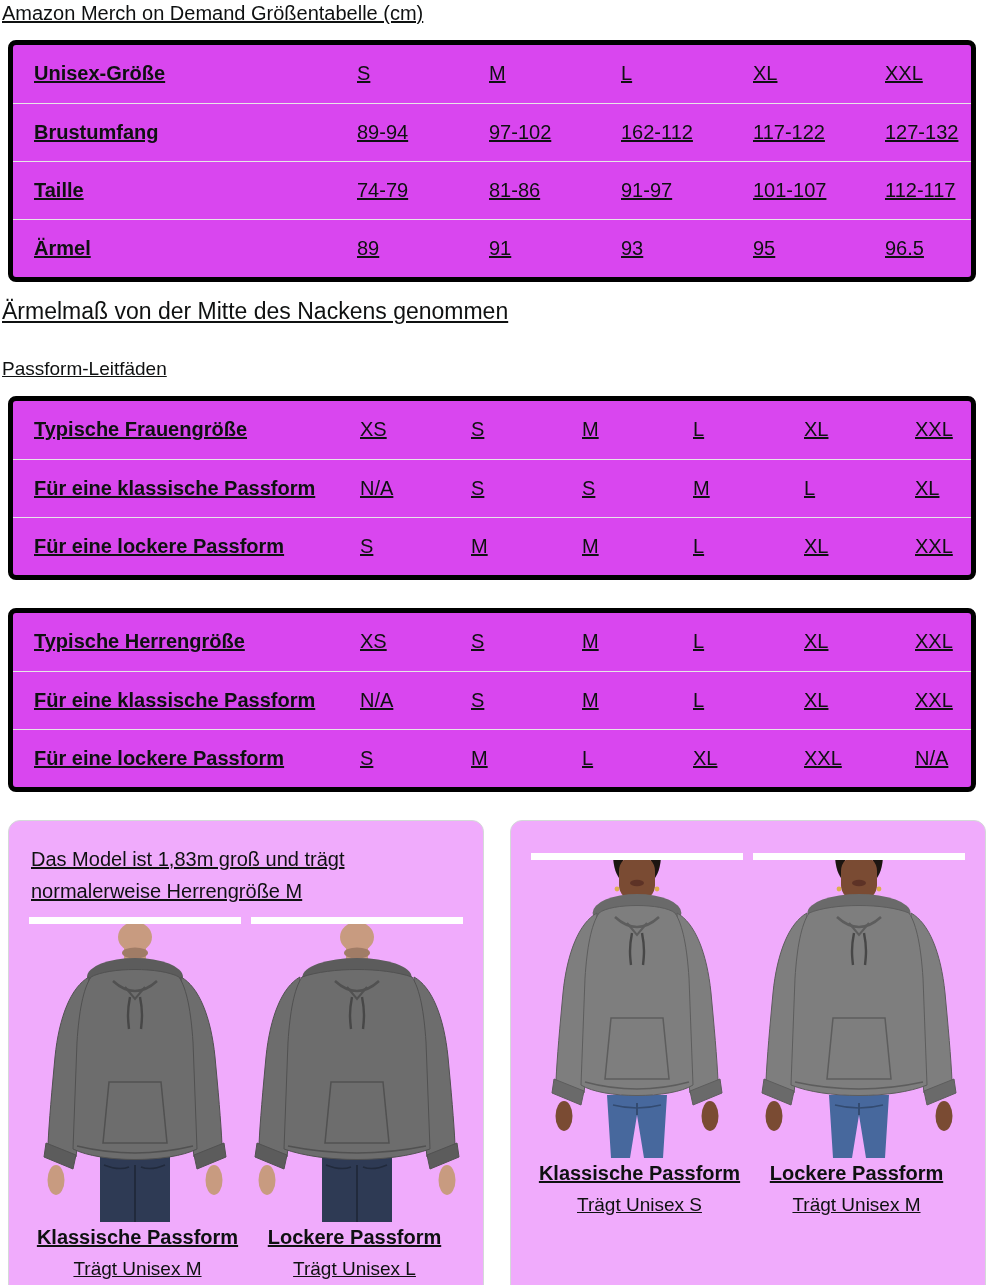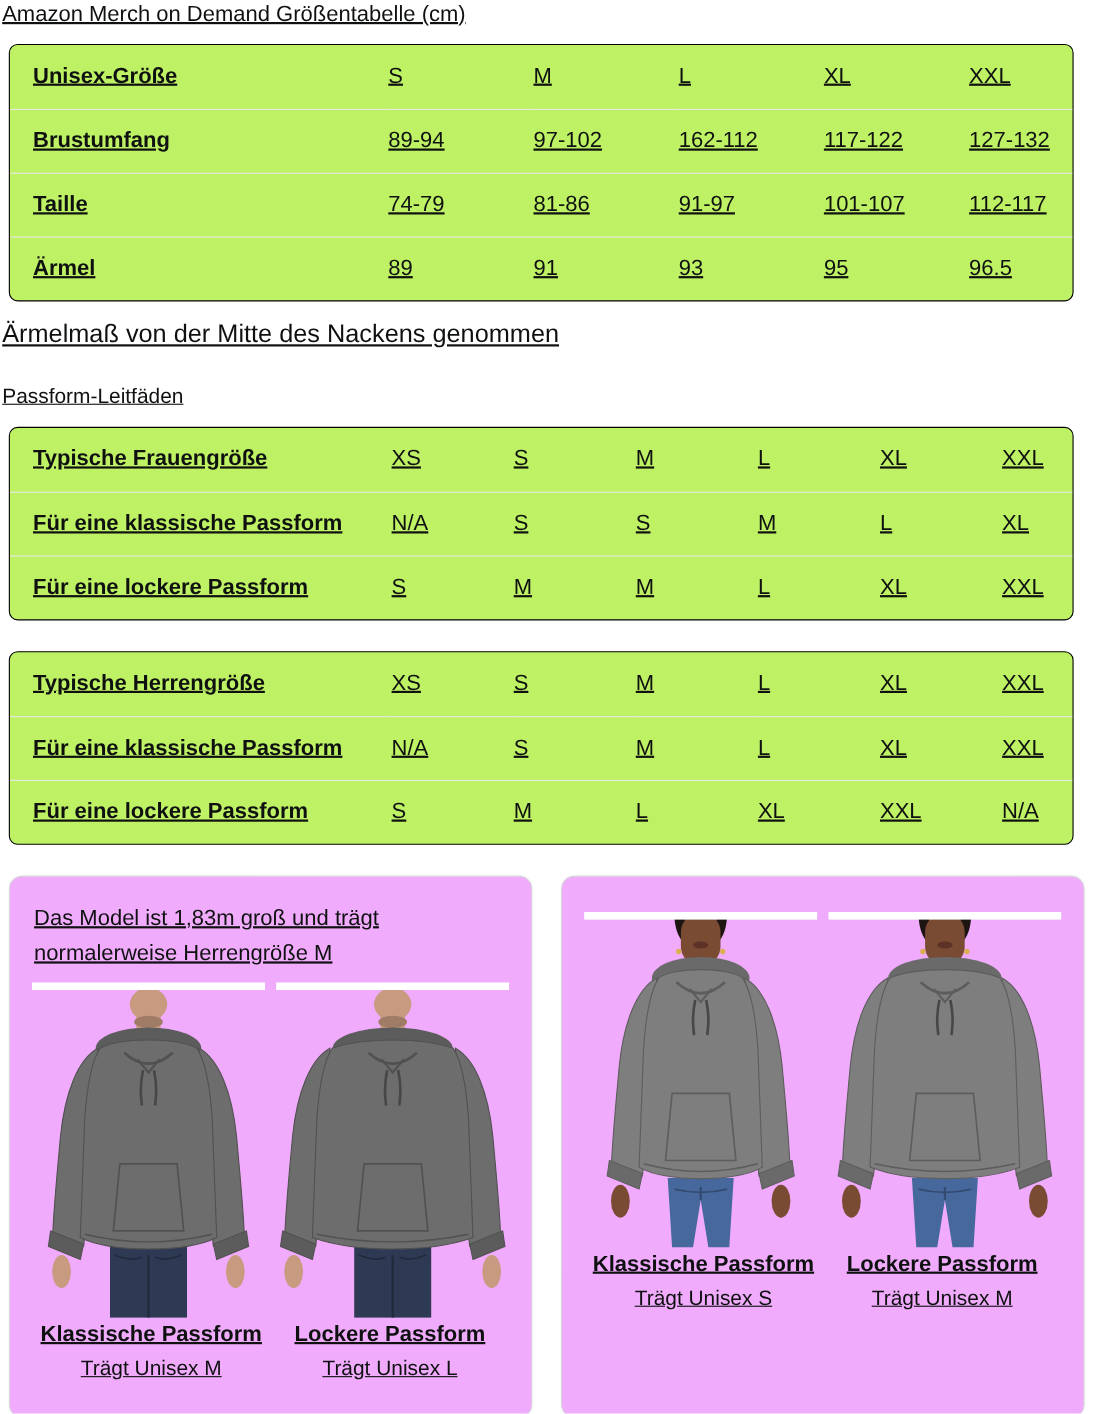--- a/index.html
+++ b/index.html
@@ -4,21 +4,21 @@
 <style>
   * { box-sizing: border-box; margin: 0; padding: 0; }
   html,body { width:1000px; height:1285px; background:#fff; }
   body {
     font-family: "Liberation Sans", "DejaVu Sans", sans-serif;
     color:#0f1111;
     overflow:hidden;
   }
   .wrap { padding: 2px 24px 0 8px; text-decoration: underline; }
   .page-title { font-size:20px; font-weight:400; line-height:22px; margin:0 0 16px -6px; }
-  .tbl-wrap { border:1px solid #000000; border-radius:8px; overflow:hidden; background:#bef264; }
+  .tbl-wrap { border:5px solid #000000; border-radius:8px; overflow:hidden; background:#d946ef; }
   table { width:100%; border-collapse:collapse; table-layout:fixed; }
   td { height:58px; vertical-align:middle; font-size:20px; }
   tr + tr td { border-top:1px solid #e7e7e7; }
   td.lbl { font-weight:700; padding-left:21px; }
   .note { font-size:23px; margin:16px 0 0 -6px; }
   .section-heading { font-size:19px; font-weight:400; margin:33px 0 16px -6px; }
   .fit-table { margin-bottom:28px; }
   .cards { display:flex; gap:26px; margin-top:24px; }
   .card {
     flex:1; height:493px; border:1px solid #d5d9d9; border-radius:12px;

